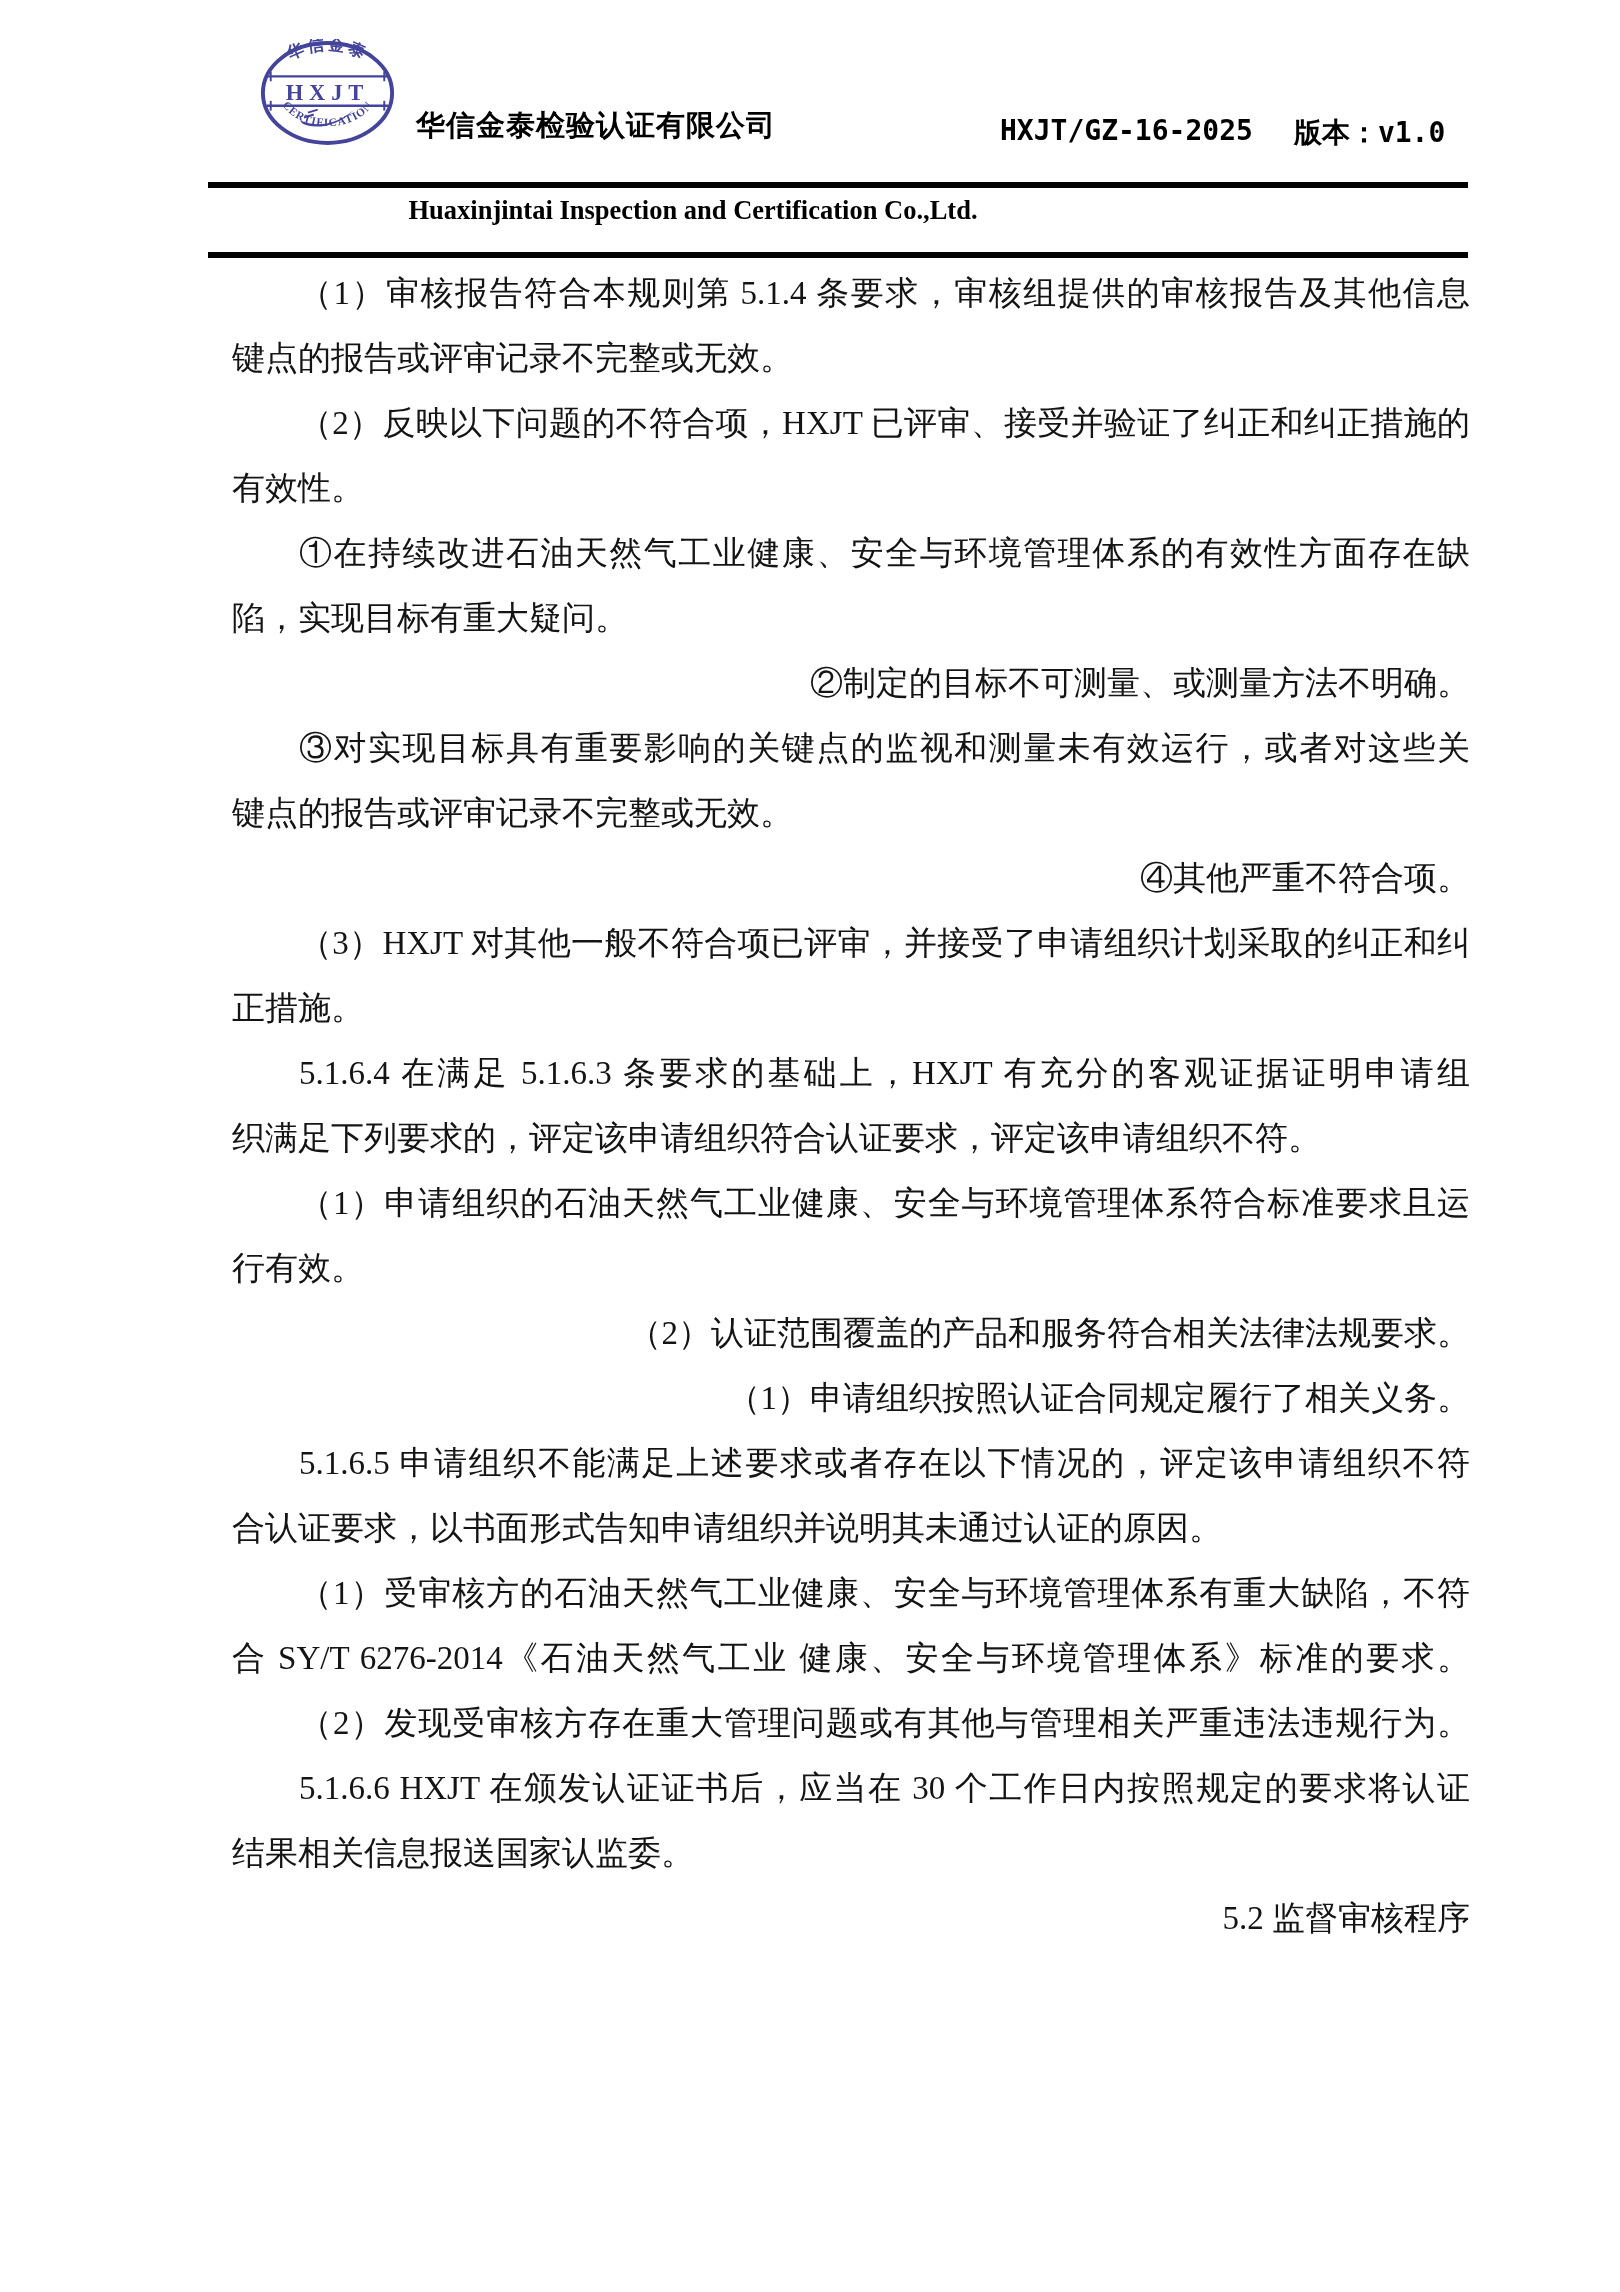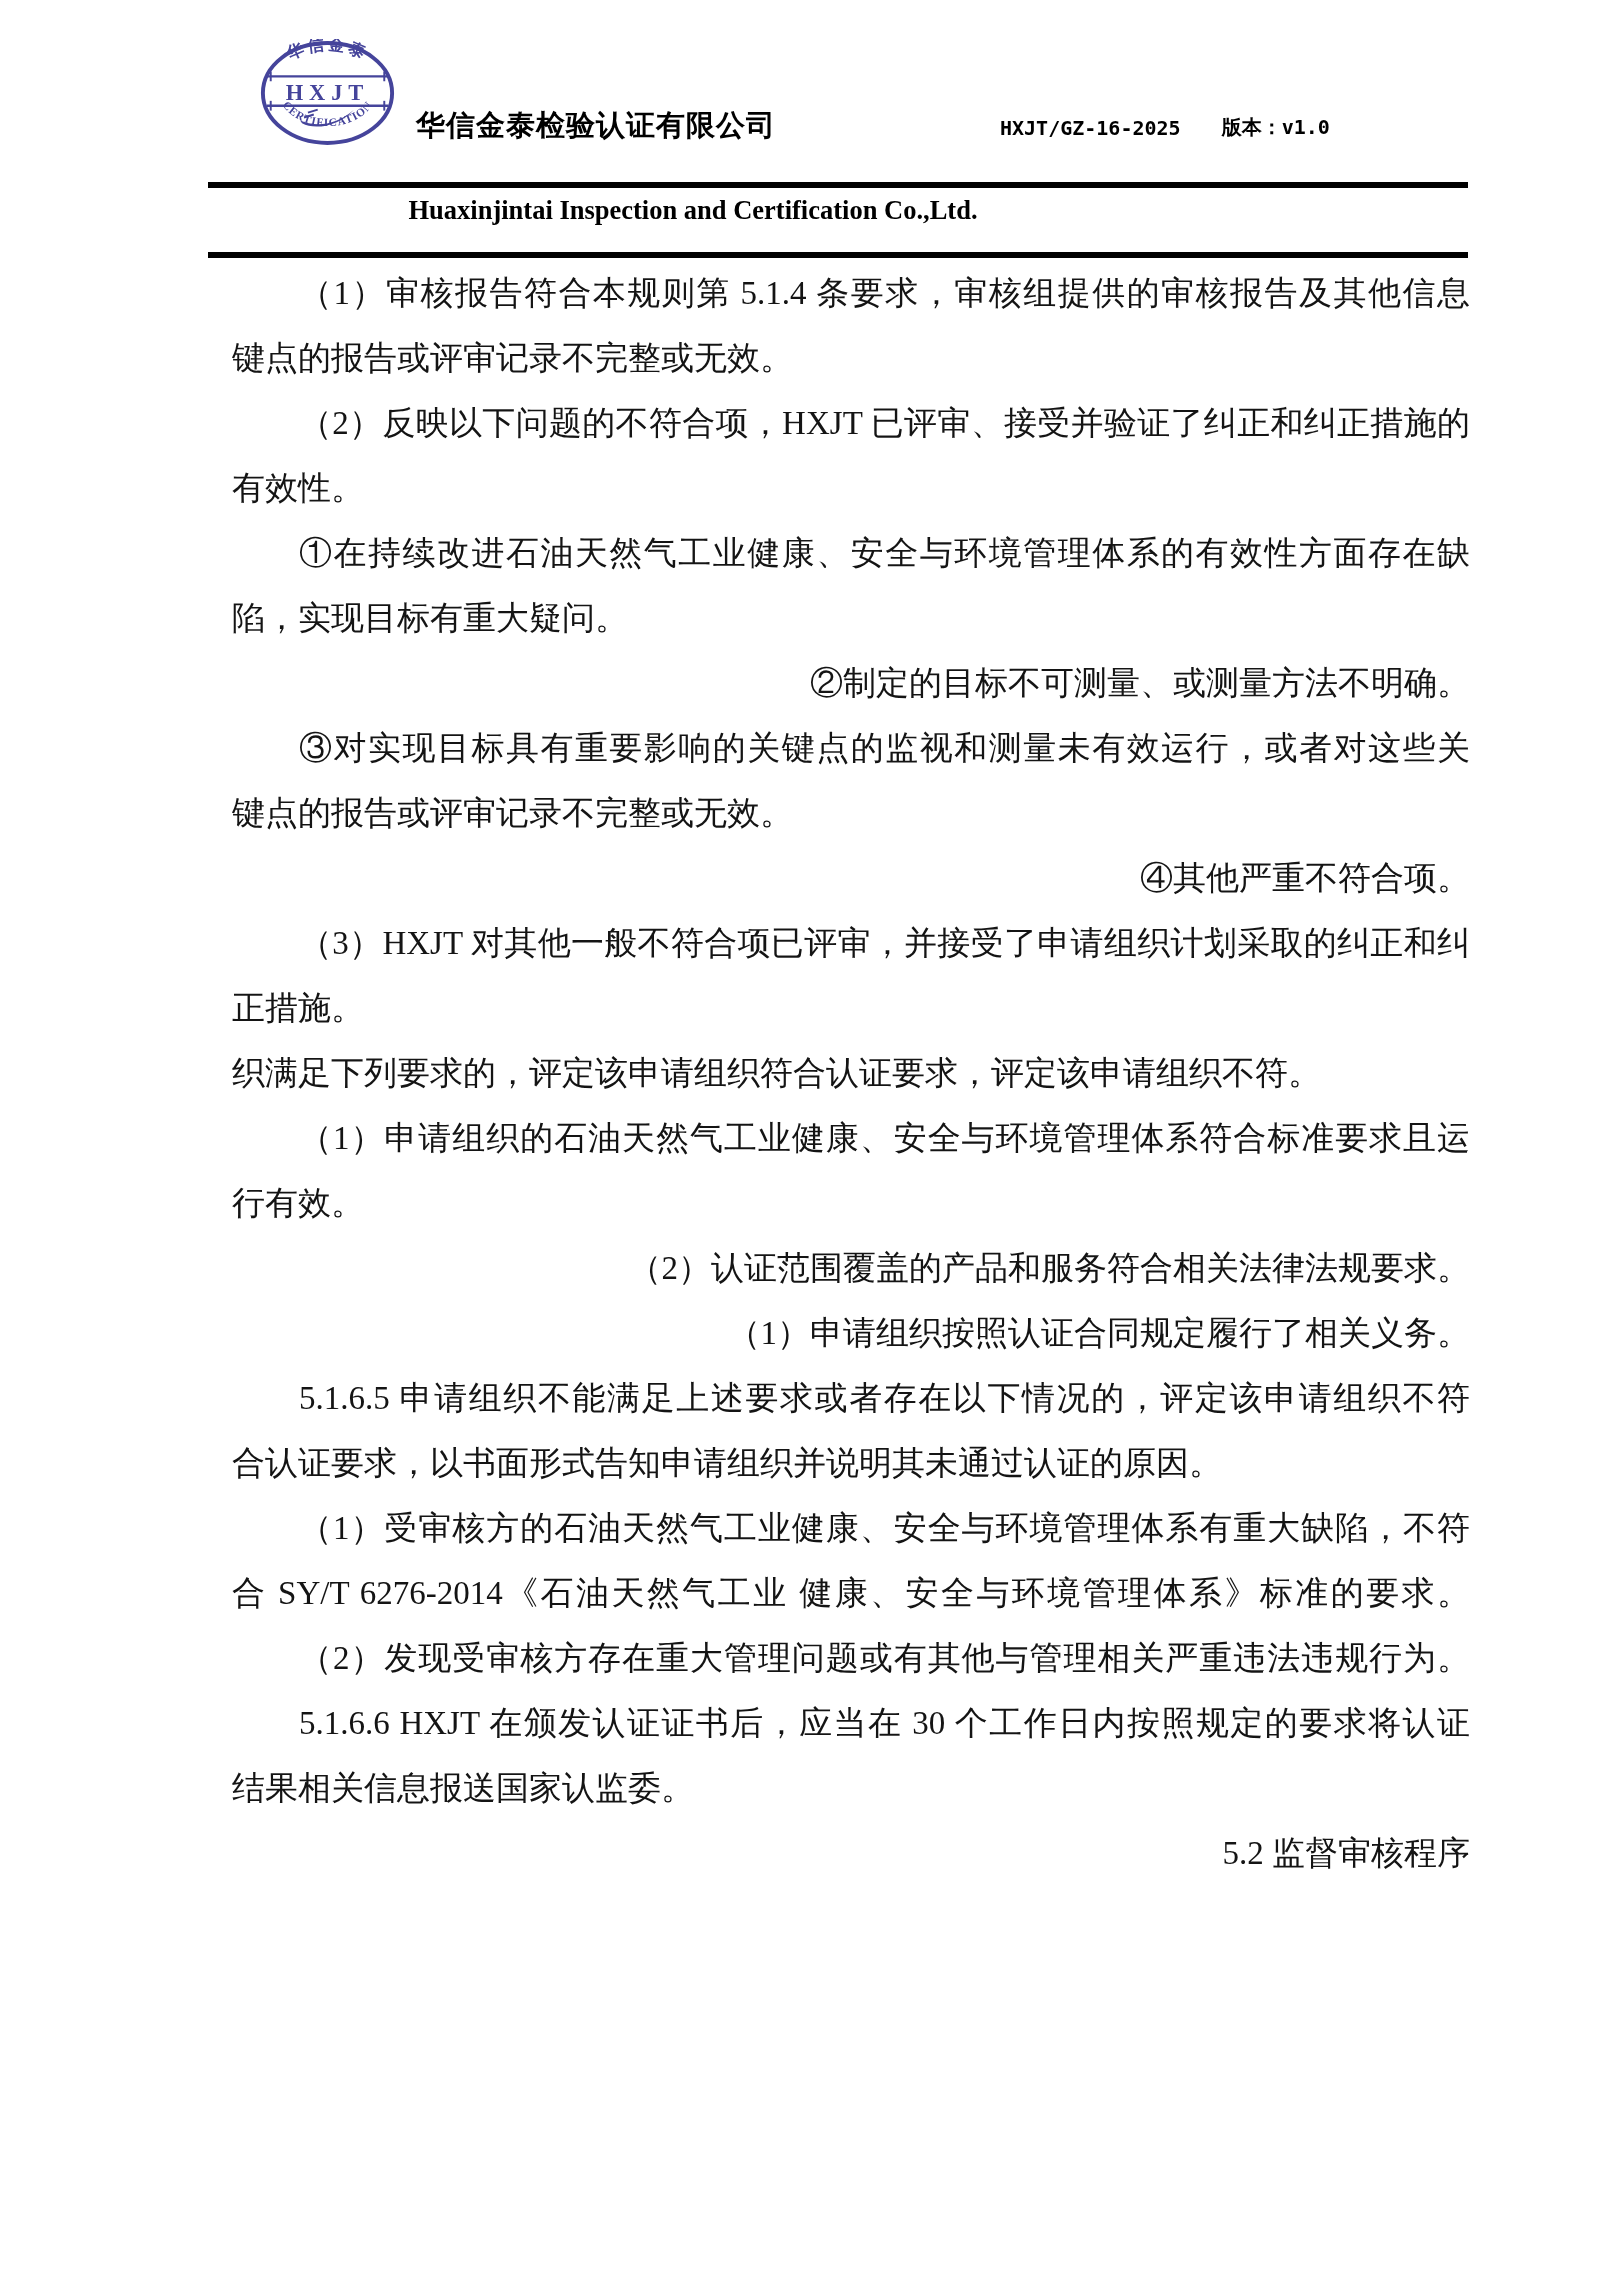--- a/index.html
+++ b/index.html
@@ -16,23 +16,23 @@
   .logo{
     position:absolute;left:258px;top:39px;width:139px;height:108px;
   }
   .company-cn{
     position:absolute;left:416px;top:106px;width:549px;
     font-size:29px;font-weight:bold;letter-spacing:1px;
     white-space:nowrap;color:#000;
   }
   .doc-meta{
     position:absolute;left:1000px;top:114px;width:470px;
-    display:flex;gap:41px;align-items:center;
+    display:flex;gap:41px;align-items:flex-start;
     font-family:"DejaVu Sans Mono","Liberation Mono",monospace;
-    font-size:20px;font-weight:600;color:#000;white-space:nowrap;
+    font-size:28px;font-weight:600;color:#000;white-space:nowrap;
   }
   .rule{
     position:absolute;left:208px;width:1260px;height:5.9px;background:#000;
   }
   .rule-top{top:182px;}
   .rule-bottom{top:252px;}
   .company-en{
     position:absolute;left:208px;top:195px;width:970px;
     text-align:center;font-size:26.5px;font-weight:bold;color:#000;
     white-space:nowrap;
@@ -103,20 +103,21 @@
       <div class="line indent fill">（2）反映以下问题的不符合项，HXJT 已评审、接受并验证了纠正和纠正措施的</div>
       <div class="line">有效性。</div>
       <div class="line indent fill">①在持续改进石油天然气工业健康、安全与环境管理体系的有效性方面存在缺</div>
       <div class="line">陷，实现目标有重大疑问。</div>
       <div class="line indent">②制定的目标不可测量、或测量方法不明确。</div>
       <div class="line indent fill">③对实现目标具有重要影响的关键点的监视和测量未有效运行，或者对这些关</div>
       <div class="line">键点的报告或评审记录不完整或无效。</div>
       <div class="line indent">④其他严重不符合项。</div>
       <div class="line indent fill">（3）HXJT 对其他一般不符合项已评审，并接受了申请组织计划采取的纠正和纠</div>
       <div class="line">正措施。</div>
+      <div class="line indent fill">5.1.6.4 在满足 5.1.6.3 条要求的基础上，HXJT 有充分的客观证据证明申请组</div>
       <div class="line">织满足下列要求的，评定该申请组织符合认证要求，评定该申请组织不符。</div>
       <div class="line indent fill">（1）申请组织的石油天然气工业健康、安全与环境管理体系符合标准要求且运</div>
       <div class="line">行有效。</div>
       <div class="line indent">（2）认证范围覆盖的产品和服务符合相关法律法规要求。</div>
       <div class="line indent">（1）申请组织按照认证合同规定履行了相关义务。</div>
       <div class="line indent fill">5.1.6.5 申请组织不能满足上述要求或者存在以下情况的，评定该申请组织不符</div>
       <div class="line">合认证要求，以书面形式告知申请组织并说明其未通过认证的原因。</div>
       <div class="line indent fill">（1）受审核方的石油天然气工业健康、安全与环境管理体系有重大缺陷，不符</div>
       <div class="line fill">合 SY/T 6276-2014《石油天然气工业 健康、安全与环境管理体系》标准的要求。</div>
       <div class="line indent fill">（2）发现受审核方存在重大管理问题或有其他与管理相关严重违法违规行为。</div>

